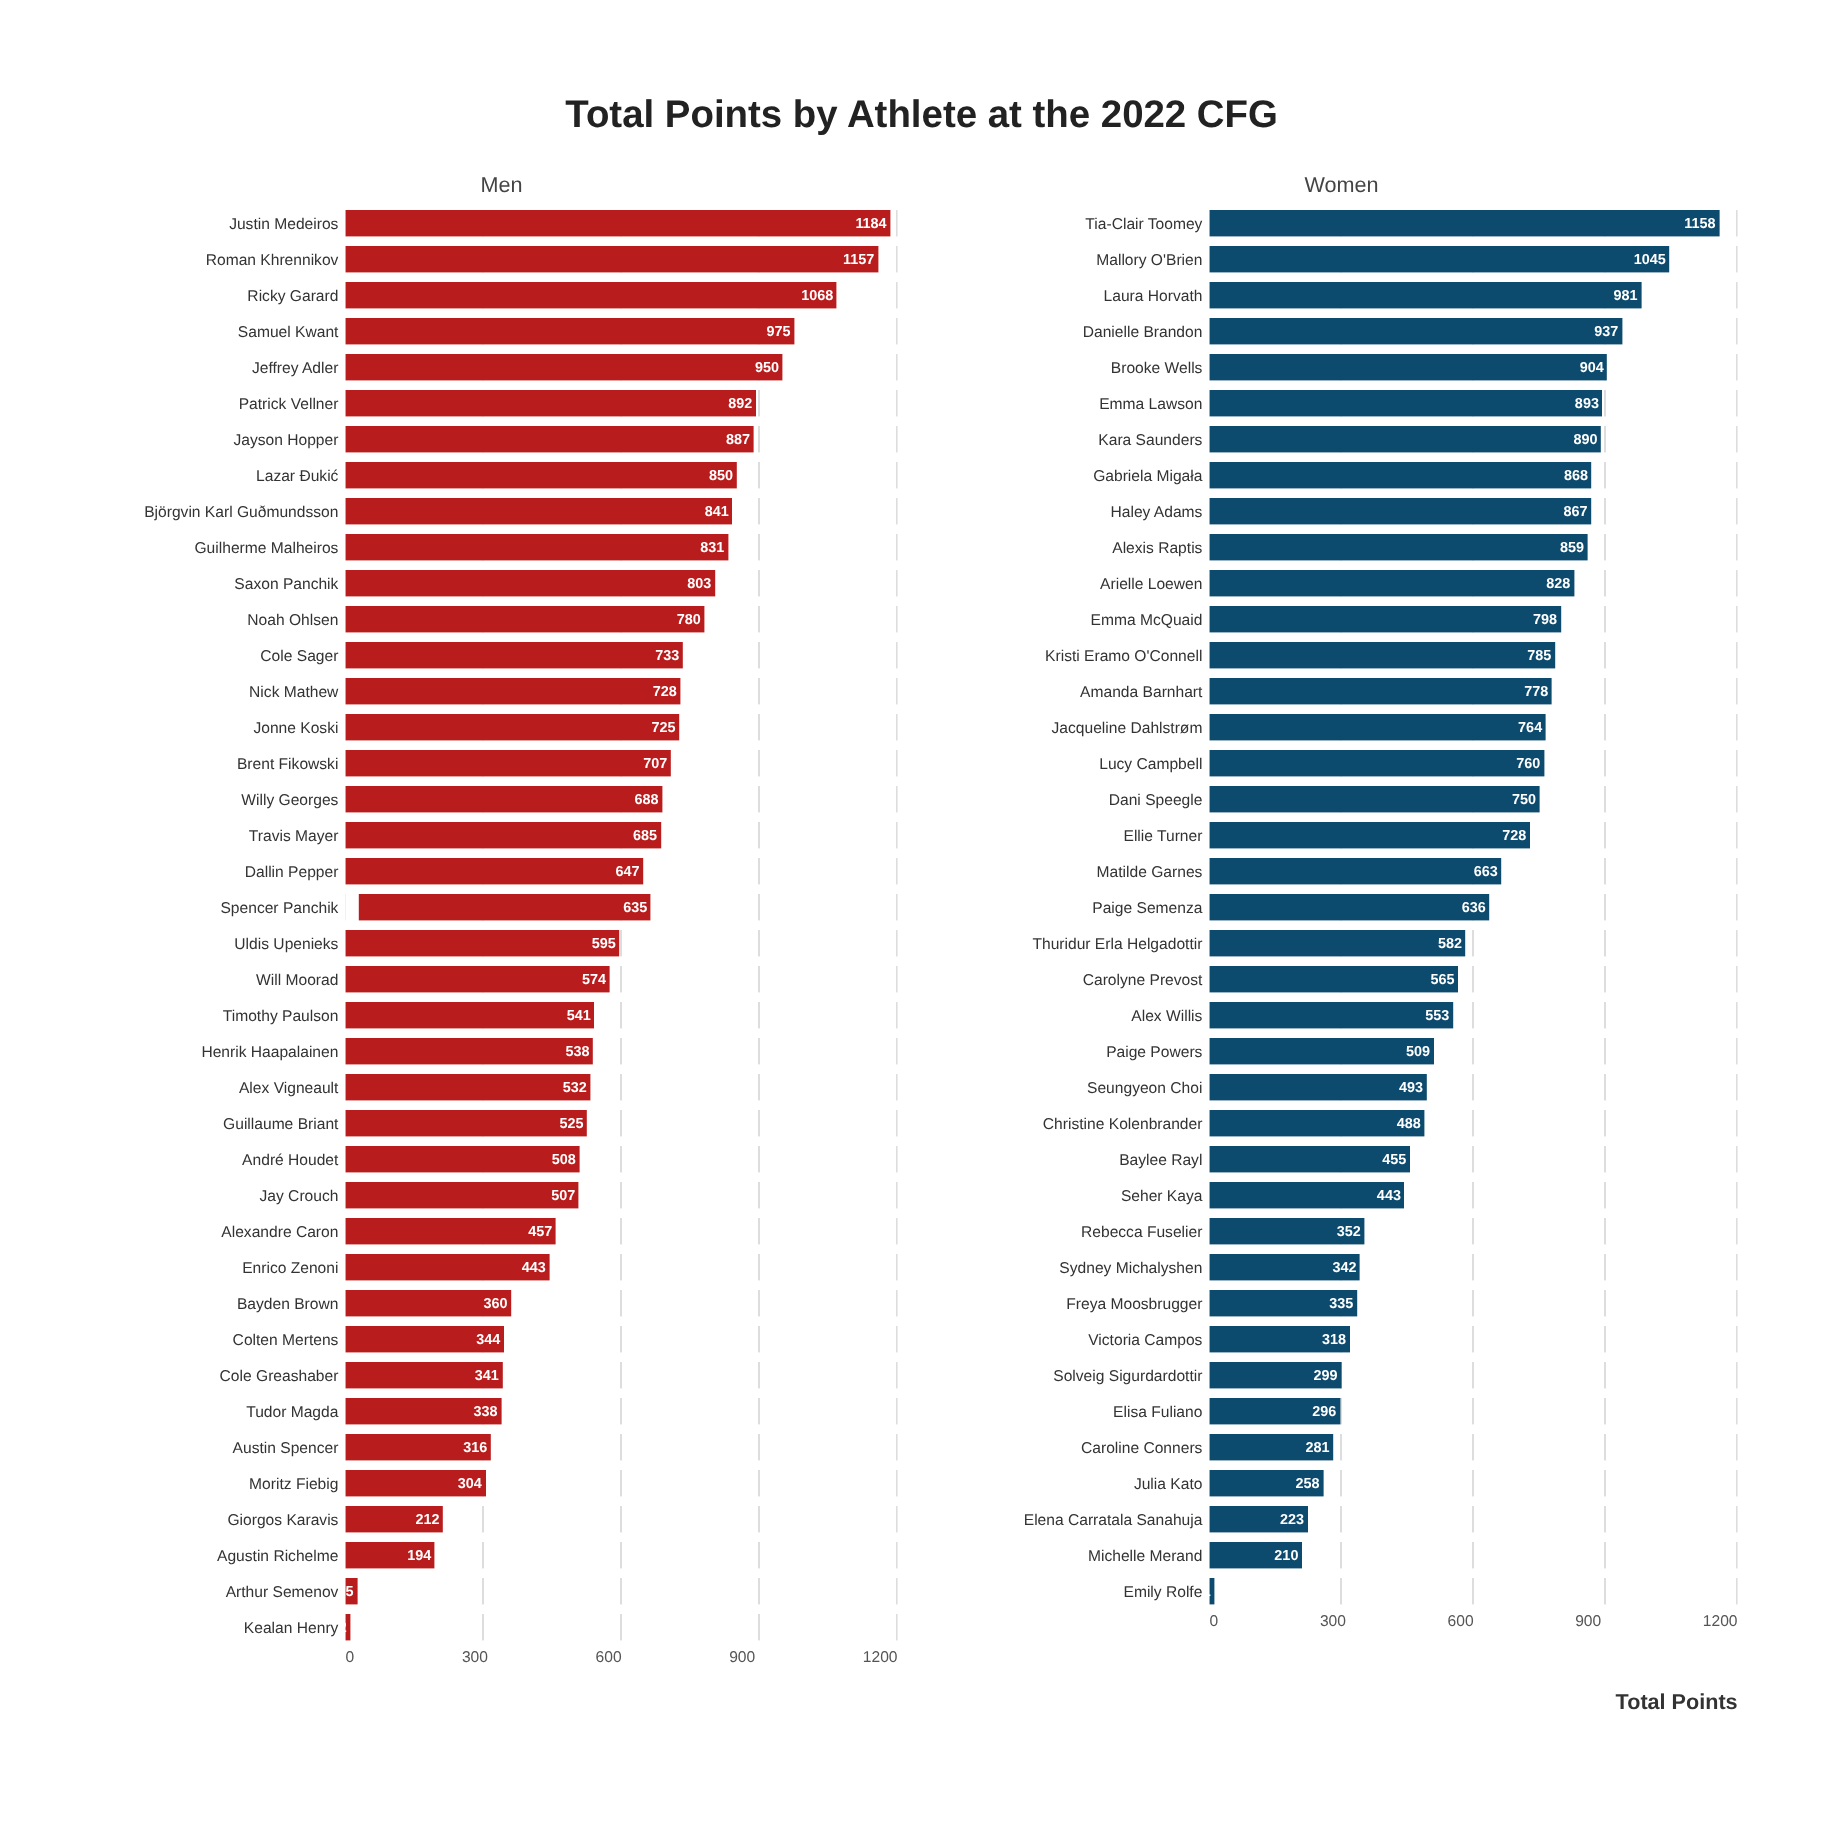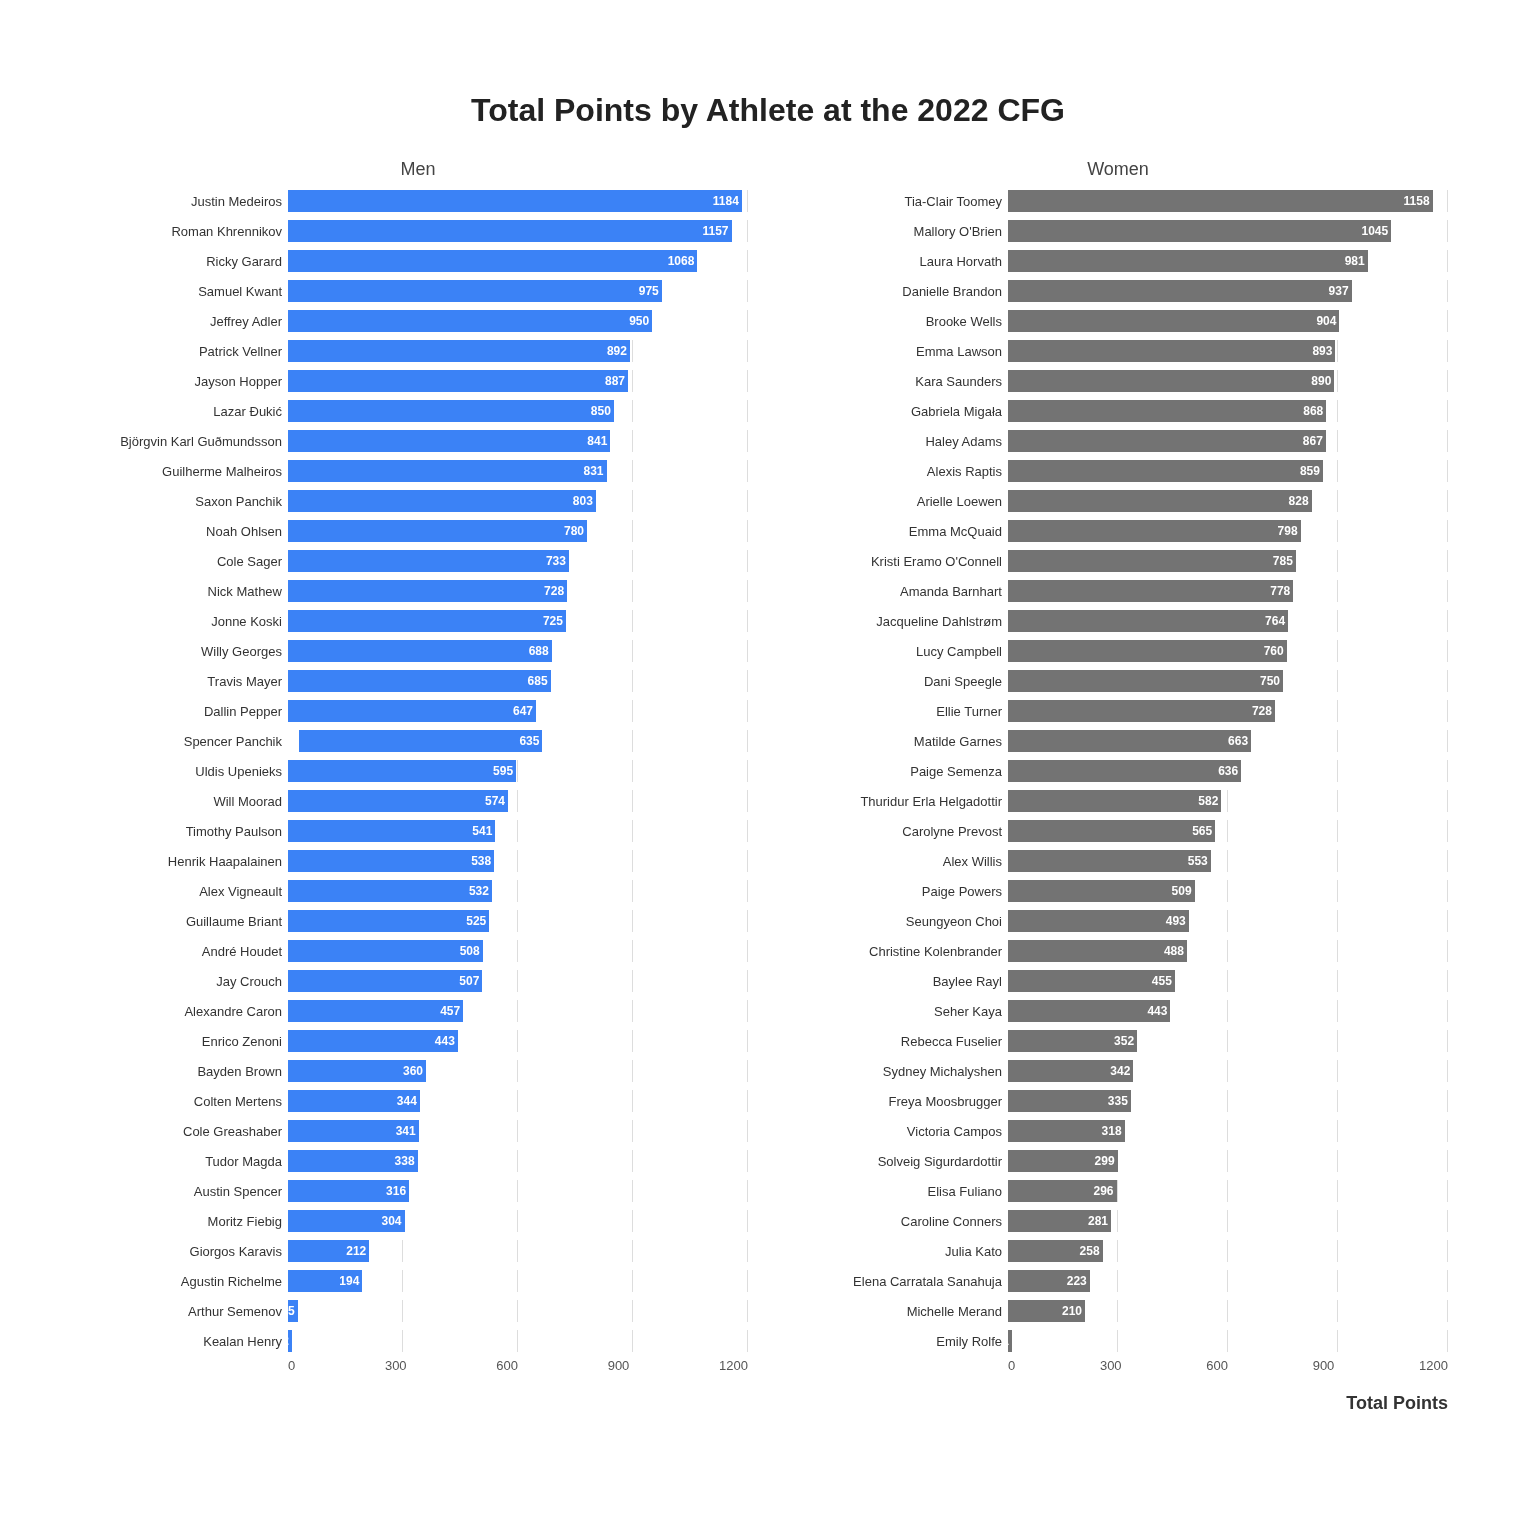--- a/index.html
+++ b/index.html
@@ -69,22 +69,22 @@
       position: relative;
     }
     .bar-fill {
       height: 100%;
       display: flex;
       align-items: center;
       justify-content: flex-end;
       padding-right: 4px;
       position: relative;
     }
-    .bar-fill.men-bar { background-color: #3b82f6; text-align: right; }
-    .bar-fill.women-bar { background-color: #737373; }
+    .bar-fill.men-bar { background-color: #b91c1c; text-align: right; }
+    .bar-fill.women-bar { background-color: #0c4a6e; }
     .bar-value {
       color: white;
       font-size: 12px;
       font-weight: bold;
       position: absolute;
       right: 3px;
     }
     .x-axis {
       display: flex;
       margin-top: 6px;
@@ -242,20 +242,28 @@
               <div class="bar-fill men-bar" style="width: 60.6667%;">
                 <span class="bar-value">728</span>
               </div>
             </div>
           </div>
           <div class="bar-row">
             <div class="bar-label men">Jonne Koski</div>
             <div class="bar-track">
               <div class="bar-fill men-bar" style="width: 60.4167%;">
                 <span class="bar-value">725</span>
+              </div>
+            </div>
+          </div>
+          <div class="bar-row">
+            <div class="bar-label men">Brent Fikowski</div>
+            <div class="bar-track">
+              <div class="bar-fill men-bar" style="width: 58.9167%;">
+                <span class="bar-value">707</span>
               </div>
             </div>
           </div>
           <div class="bar-row">
             <div class="bar-label men">Willy Georges</div>
             <div class="bar-track">
               <div class="bar-fill men-bar" style="width: 57.3333%;">
                 <span class="bar-value">688</span>
               </div>
             </div>

